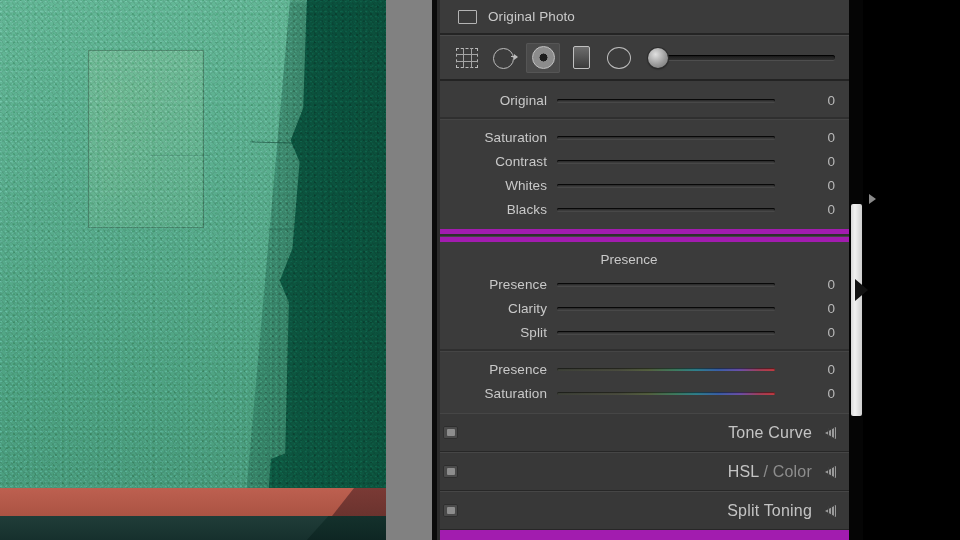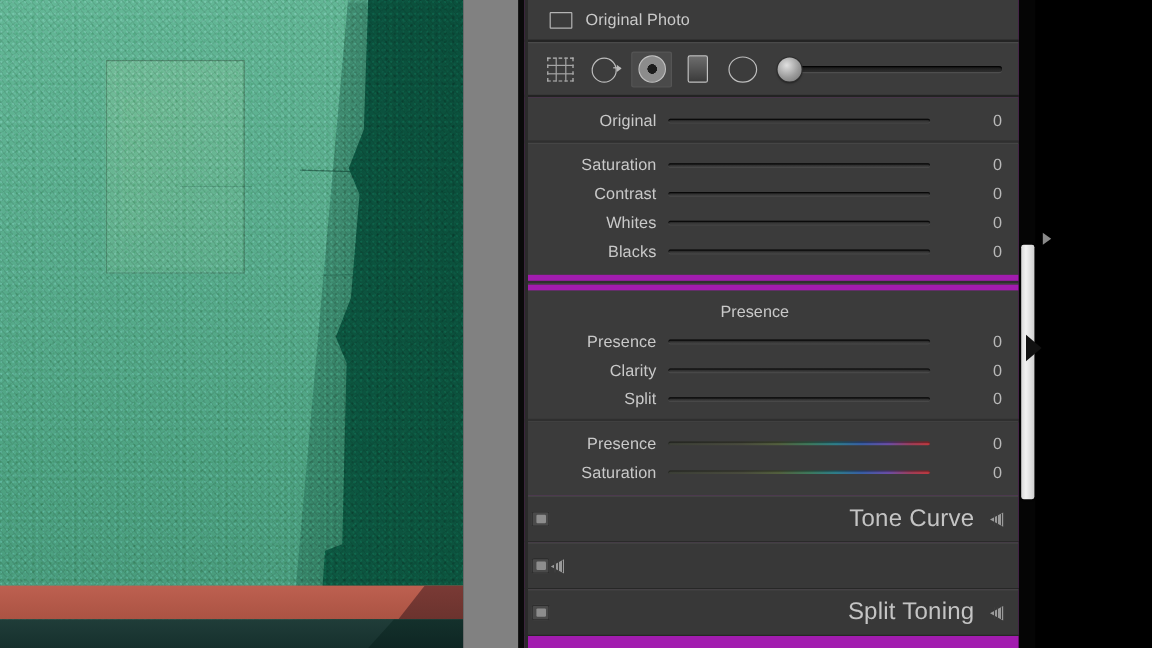--- a/index.html
+++ b/index.html
@@ -131,21 +131,21 @@
   .sval{width:54px;text-align:right;padding-right:14px;font-size:13.5px;color:#b9b9b9;flex:none;}
   .group-title{font-size:13.5px;color:#c9c9c9;text-align:center;padding:3px 0 5px 0;margin-left:-28px;}
 
   
   .pheader{height:37px;display:flex;align-items:center;background:#383838;
     border-top:1px solid #464646;border-bottom:1px solid #272727;position:relative;}
   .toggle-sw{width:15px;height:13px;margin-left:6px;flex:none;border-radius:2px;
     background:#4a4a4a;box-shadow:inset 0 0 0 1px #2e2e2e;
     display:flex;align-items:center;justify-content:center;}
   .toggle-sw i{display:block;width:8px;height:7px;background:#8d8d8d;border-radius:1px;}
-  .pheader-title{flex:1;text-align:right;padding-right:12px;font-size:20px;color:#c4c4c4;letter-spacing:.2px;}
+  .pheader-title{flex:1;text-align:right;padding-right:12px;font-size:16px;color:#c4c4c4;letter-spacing:.2px;}
   .pheader-title .dim{color:#8d8d8d;}
   .disclose{width:16px;height:14px;margin-right:9px;flex:none;position:relative;}
   .disclose .tri{position:absolute;left:1px;top:1px;width:0;height:0;
     border-right:11px solid #9a9a9a;border-top:6px solid transparent;border-bottom:6px solid transparent;}
   .disclose .hatch{position:absolute;left:2px;top:2px;width:11px;height:10px;
     background:repeating-linear-gradient(90deg,transparent 0 2px,#3d3d3d 2px 3px);}
 
   
   .scroll-track{position:absolute;left:849px;top:0;width:14px;height:540px;background:#050505;}
   .scroll-thumb{position:absolute;left:851px;top:204px;width:11px;height:212px;border-radius:2px;
@@ -327,20 +327,21 @@
           <div class="pheader-title"><span>Tone Curve</span></div>
           <div class="disclose">
             <i class="tri"></i>
             <i class="hatch"></i>
           </div>
         </div>
         <div class="pheader">
           <div class="toggle-sw">
             <i></i>
           </div>
+          <div class="pheader-title"><span>HSL</span><span class="dim"> / Color</span></div>
           <div class="disclose">
             <i class="tri"></i>
             <i class="hatch"></i>
           </div>
         </div>
         <div class="pheader">
           <div class="toggle-sw">
             <i></i>
           </div>
           <div class="pheader-title"><span>Split Toning</span></div>

